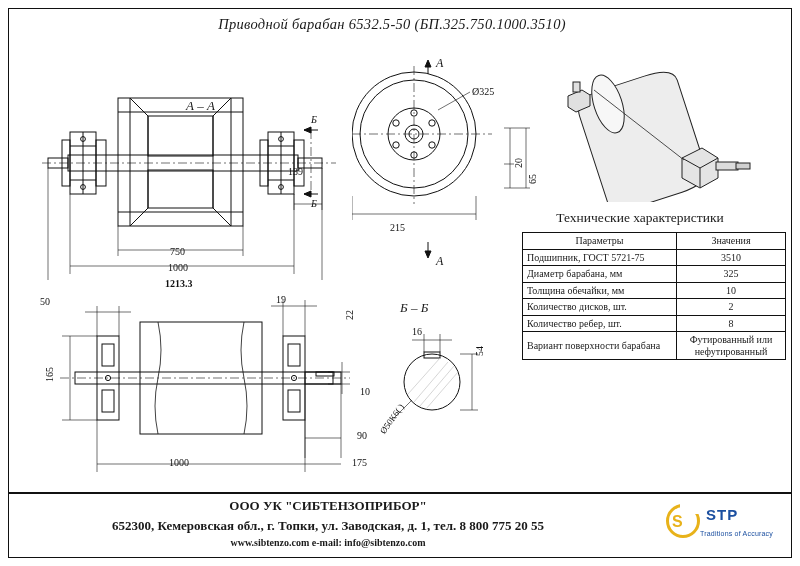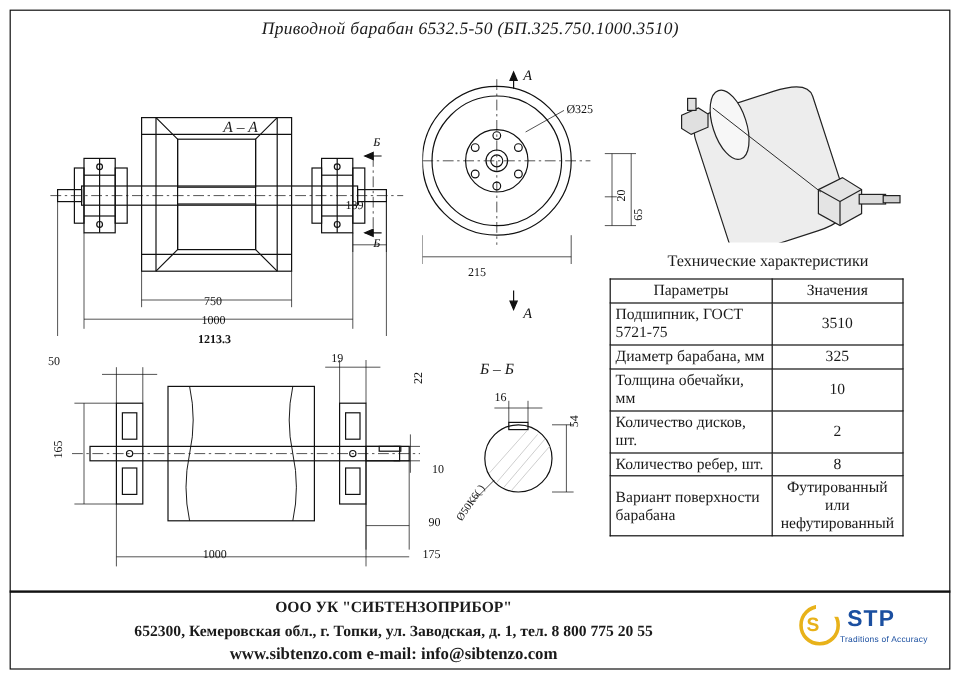--- a/index.html
+++ b/index.html
@@ -6,36 +6,36 @@
   body{width:800px;height:566px;font-family:"Liberation Serif",serif;color:#1a1a1a;}
   .sheet{position:relative;width:800px;height:566px;box-sizing:border-box;}
   .frame{position:absolute;left:8px;top:8px;width:784px;height:550px;border:1.5px solid #111;box-sizing:border-box;}
   .title{position:absolute;left:0;top:16px;width:784px;text-align:center;font-style:italic;font-size:14.5px;letter-spacing:.3px;}
   .lbl{position:absolute;font-size:10px;font-family:"Liberation Serif",serif;color:#111;white-space:nowrap;}
   .lbl.it{font-style:italic;}
   .secname{position:absolute;font-size:13px;font-style:italic;}
   
   .tech-wrap{position:absolute;left:508px;top:210px;width:264px;}
   .tech-title{font-size:13.5px;text-align:center;margin-bottom:6px;}
-  table.tech{border-collapse:collapse;width:245px;font-size:13px;}
+  table.tech{border-collapse:collapse;width:264px;font-size:10px;margin-left:14px;}
   table.tech td{border:1px solid #111;padding:2px 4px;vertical-align:middle;line-height:1.15;}
   table.tech td.val{text-align:center;width:104px;}
   table.tech td.par{width:158px;}
   table.tech tr.head td{text-align:center;}
   
   .divider{position:absolute;left:8px;top:492px;width:784px;height:1.5px;background:#111;}
   .company{position:absolute;left:8px;top:496px;width:640px;text-align:center;line-height:1.5;}
   .company .c1{font-size:13px;font-weight:bold;}
   .company .c2{font-size:13px;font-weight:bold;}
-  .company .c3{font-size:14px;font-weight:bold;}
+  .company .c3{font-size:10px;font-weight:bold;}
   
   .logo{position:absolute;left:660px;top:500px;width:120px;height:48px;}
   .logo .ring{position:absolute;left:6px;top:4px;width:34px;height:34px;border-radius:50%;border:3.5px solid #e8b21a;box-sizing:border-box;}
   .logo .ringgap{position:absolute;left:20px;top:2px;width:22px;height:12px;background:#fff;}
-  .logo .stp{position:absolute;left:46px;top:6px;font-size:19px;font-weight:bold;color:#1b4fa0;letter-spacing:1px;font-family:"Liberation Sans",sans-serif;}
+  .logo .stp{position:absolute;left:46px;top:6px;font-size:15px;font-weight:bold;color:#1b4fa0;letter-spacing:1px;font-family:"Liberation Sans",sans-serif;}
   .logo .tag{position:absolute;left:40px;top:30px;font-size:7px;color:#1b4fa0;font-family:"Liberation Sans",sans-serif;letter-spacing:.2px;}
   .logo .sline{position:absolute;left:12px;top:13px;font-size:16px;font-weight:bold;color:#e8b21a;font-family:"Liberation Sans",sans-serif;}
   
   svg{display:block;}
   .dwg{position:absolute;}
 </style>
 </head>
 <body>
 
 <div class="sheet">

